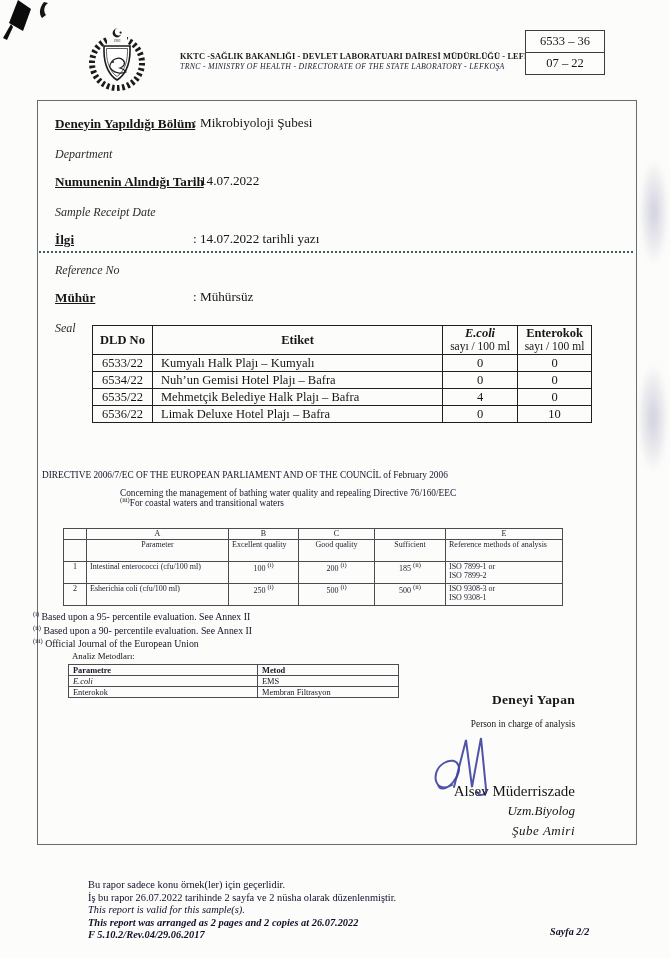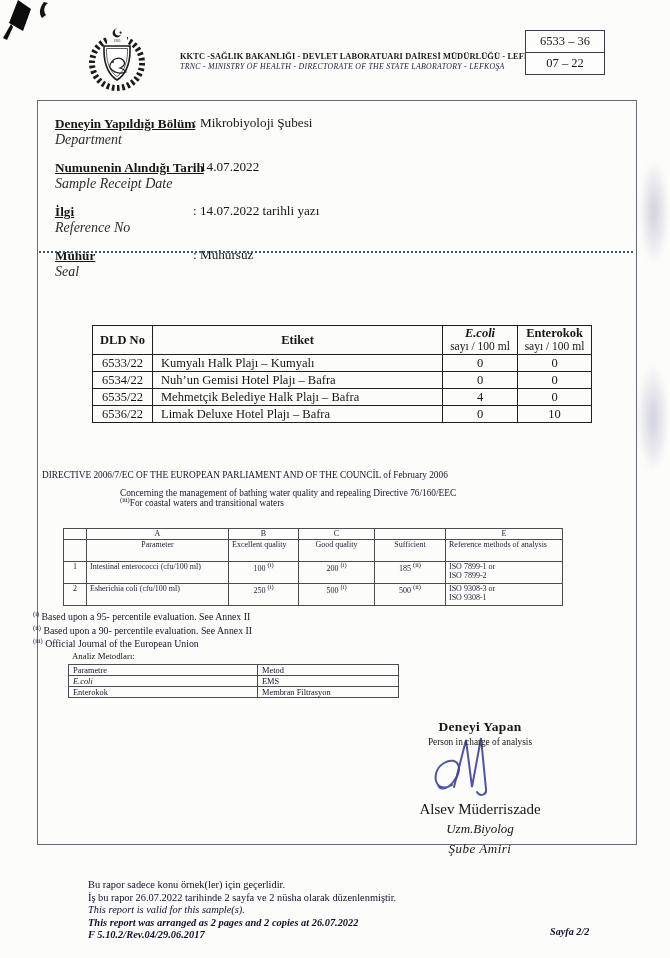--- a/index.html
+++ b/index.html
@@ -20,21 +20,21 @@
   .ref-cell{height:21px;line-height:21px;text-align:center;font-size:12.5px;}
   .ref-cell + .ref-cell{border-top:1px solid #3c3c44;}
 
   
   .content-frame{left:37px;top:100px;width:598px;height:743px;border:1px solid #6a6a70;pointer-events:none;}
 
   
   .info{left:55px;top:114px;width:540px;}
   .info-row{display:grid;grid-template-columns:138px 1fr;margin-bottom:10px;}
   .info-label b{font-size:13.2px;font-weight:700;white-space:nowrap;text-decoration:underline;}
-  .info-sub{font-size:14px;font-style:italic;color:#2c2c2c;margin-top:0px;}
+  .info-sub{font-size:12px;font-style:italic;color:#2c2c2c;margin-top:15px;}
   .info-value{font-size:13.2px;white-space:nowrap;padding-top:1px;}
 
   .dotted-sep{left:39px;top:251px;width:594px;border-top:2px dotted #3d5a5e;height:0;}
 
   .results-title{left:37px;top:259px;width:598px;text-align:center;white-space:nowrap;}
   .results-title .tr{font-size:14.5px;font-weight:700;letter-spacing:.4px;}
   .results-title .en{font-size:13.5px;font-style:italic;margin-left:26px;letter-spacing:.5px;}
 
   
   table{border-collapse:collapse;}
@@ -63,28 +63,28 @@
   .hdr-c{text-align:center;}
 
   
   .footnotes{left:33px;top:611px;font-size:9.8px;color:#141428;}
   .footnotes div{margin-bottom:2.5px;}
 
   
   .methods-title{left:72px;top:651px;font-size:8.8px;font-weight:400;color:#141414;}
   .methods-table{left:68px;top:664px;}
   .methods-table th,.methods-table td{border:1px solid #4c4c50;font-size:8.4px;padding:0 4px;text-align:left;height:10px;color:#151528;}
-  .methods-table th{font-weight:400;}
+  .methods-table th{font-weight:700;}
   .methods-table col.c1{width:189px;}
   .methods-table col.c2{width:141px;}
 
   
-  .sig-block{left:385px;top:719px;width:190px;text-align:center;}
+  .sig-block{left:385px;top:692px;width:190px;text-align:right;}
   .sig-title{font-size:13.5px;font-weight:700;letter-spacing:.3px;}
-  .sig-sub{font-size:9.3px;margin-top:2px;}
+  .sig-sub{font-size:9.3px;margin-top:11px;}
   .sig-name{font-size:15px;margin-top:54px;}
   .sig-role1{font-size:13px;font-style:italic;margin-top:3px;}
   .sig-role2{font-size:13px;font-style:italic;margin-top:4px;letter-spacing:.5px;}
   .sig-mark{left:428px;top:735px;}
 
   
   .footer{left:88px;top:879px;font-size:10.4px;color:#10102a;}
   .footer div{margin-bottom:1.6px;white-space:nowrap;}
   .f-it{font-style:italic;}
   .f-bi{font-style:italic;font-weight:700;}

